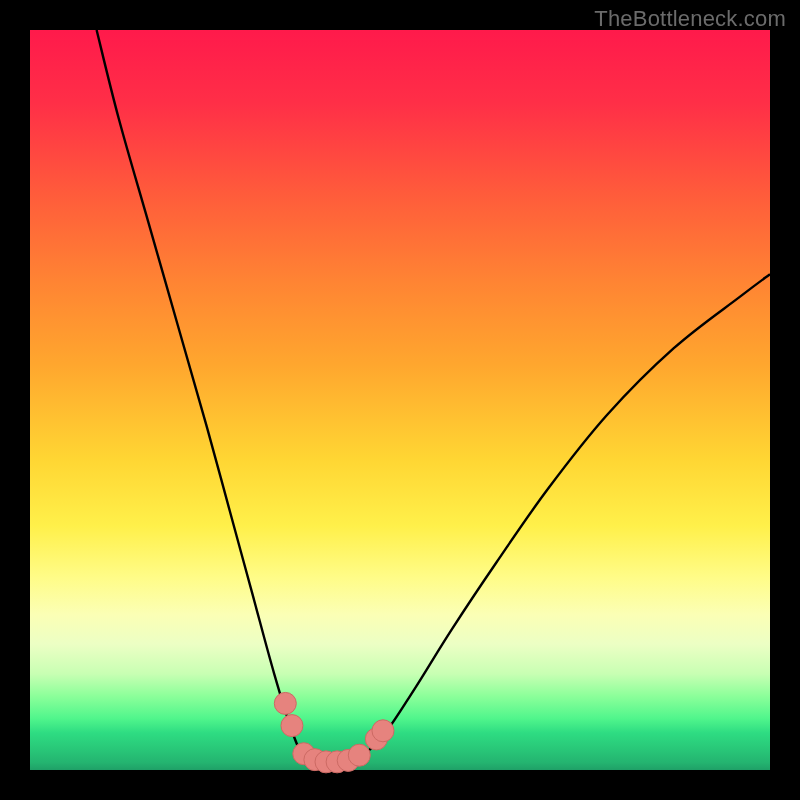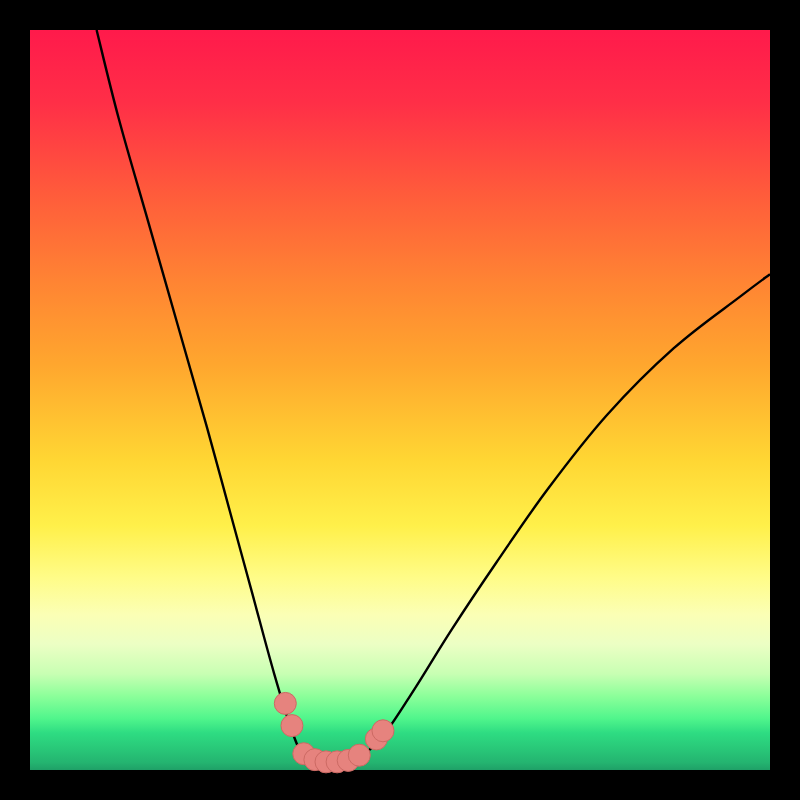--- a/index.html
+++ b/index.html
@@ -79,13 +79,14 @@
           <circle cx="284.90" cy="729.64" r="11" fill="#e6837e" stroke="#cc6a64" stroke-width="1"></circle>
           <circle cx="296.00" cy="731.86" r="11" fill="#e6837e" stroke="#cc6a64" stroke-width="1"></circle>
           <circle cx="307.10" cy="731.86" r="11" fill="#e6837e" stroke="#cc6a64" stroke-width="1"></circle>
           <circle cx="318.20" cy="730.38" r="11" fill="#e6837e" stroke="#cc6a64" stroke-width="1"></circle>
           <circle cx="329.30" cy="725.20" r="11" fill="#e6837e" stroke="#cc6a64" stroke-width="1"></circle>
           <circle cx="346.32" cy="708.92" r="11" fill="#e6837e" stroke="#cc6a64" stroke-width="1"></circle>
           <circle cx="352.98" cy="700.78" r="11" fill="#e6837e" stroke="#cc6a64" stroke-width="1"></circle>
         </g>
     </svg>
   </div>
+  <div class="watermark">TheBottleneck.com</div>
 </div>
 
 </body></html>

